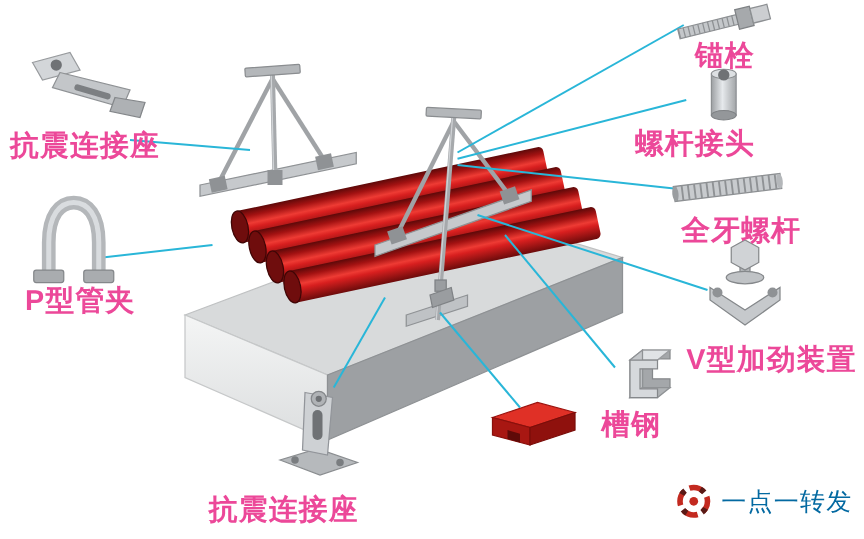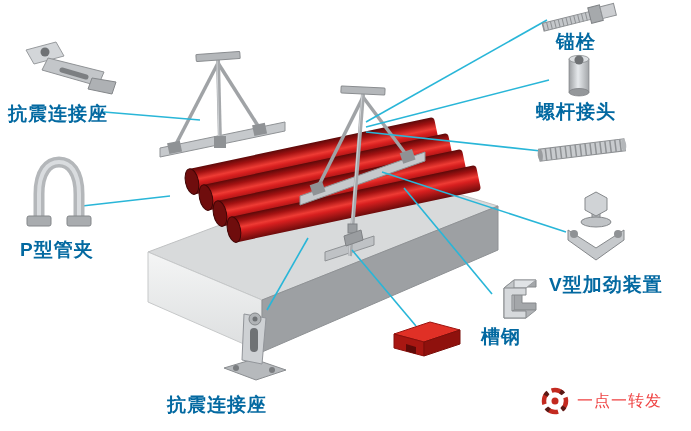--- a/index.html
+++ b/index.html
@@ -5,26 +5,26 @@
   * { margin:0; padding:0; box-sizing:border-box; }
   html,body { background:#ffffff; }
   .canvas {
     position:relative; width:691px; height:431px; background:#ffffff;
     overflow:hidden; font-family:"Liberation Sans","DejaVu Sans",sans-serif;
   }
   .scene { position:absolute; left:0; top:0; }
   .thumb { position:absolute; }
   .thumb svg { display:block; width:100%; height:100%; }
   .part-label {
-    position:absolute; font-size:19px; font-weight:700; color:#0369a1;
+    position:absolute; font-size:23px; font-weight:700; color:#ec4899;
     letter-spacing:1px; white-space:nowrap;
   }
   .watermark { position:absolute; left:540px; top:386px; display:flex; align-items:center; gap:7px; }
   .wm-icon { width:30px; height:30px; display:block; }
-  .wm-text { font-size:16px; color:#ef4444; letter-spacing:1px; font-weight:400; }
+  .wm-text { font-size:20px; color:#0369a1; letter-spacing:1px; font-weight:400; }
 </style>
 </head>
 <body>
 
 <div class="canvas">
 
   <svg class="scene" width="691" height="431" viewBox="0 0 691 431">
     <defs>
       <linearGradient id="pipeGrad" x1="0" y1="0" x2="0" y2="1">
         <stop offset="0" stop-color="#5c0909"></stop>
@@ -201,23 +201,24 @@
       <polygon points="28,12 50,16 46,62 26,58" fill="#ced1d4" stroke="#92959a"></polygon>
       <rect x="34" y="26" width="8" height="24" rx="4" fill="#6f7275"></rect>
       <circle cx="39" cy="17" r="6" fill="#b0b3b6" stroke="#85888b"></circle>
       <circle cx="39" cy="17" r="2.5" fill="#6f7275"></circle>
       <circle cx="20" cy="66" r="3" fill="#7a7d80"></circle>
       <circle cx="56" cy="68" r="3" fill="#7a7d80"></circle>
     </svg>
   </div>
 
   <div class="part-label" style="left:8px; top:101px;">抗震连接座</div>
-  <div class="part-label" style="left:20px; top:237px;">P型管夹</div>
+  <div class="part-label" style="left:20px; top:225px;">P型管夹</div>
   <div class="part-label" style="left:556px; top:29px;">锚栓</div>
-  <div class="part-label" style="left:536px; top:99px;">螺杆接头</div>
+  <div class="part-label" style="left:508px; top:99px;">螺杆接头</div>
+  <div class="part-label" style="left:545px; top:169px;">全牙螺杆</div>
   <div class="part-label" style="left:549px; top:272px;">V型加劲装置</div>
   <div class="part-label" style="left:481px; top:324px;">槽钢</div>
   <div class="part-label" style="left:167px; top:392px;">抗震连接座</div>
 
   <div class="watermark">
     <svg class="wm-icon" viewBox="0 0 30 30">
       <circle cx="15" cy="15" r="11" fill="none" stroke="#c32a20" stroke-width="4.5" stroke-dasharray="12 5" stroke-dashoffset="3"></circle>
       <circle cx="15" cy="15" r="11" fill="none" stroke="#5a1a16" stroke-width="4.5" stroke-dasharray="4 13" stroke-dashoffset="-6"></circle>
       <circle cx="15" cy="15" r="3.5" fill="#c32a20"></circle>
     </svg>

